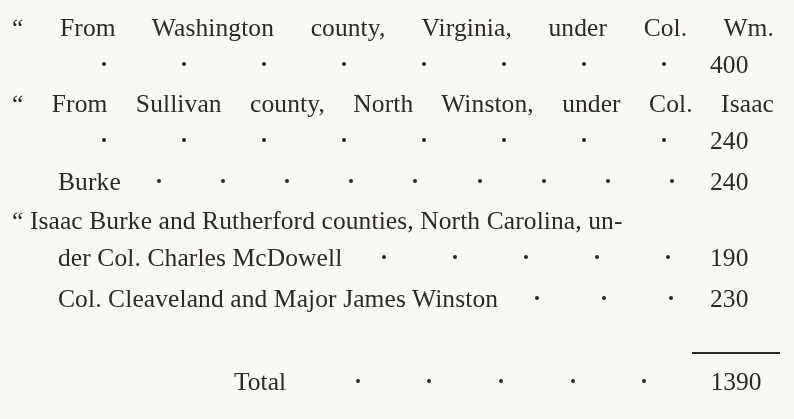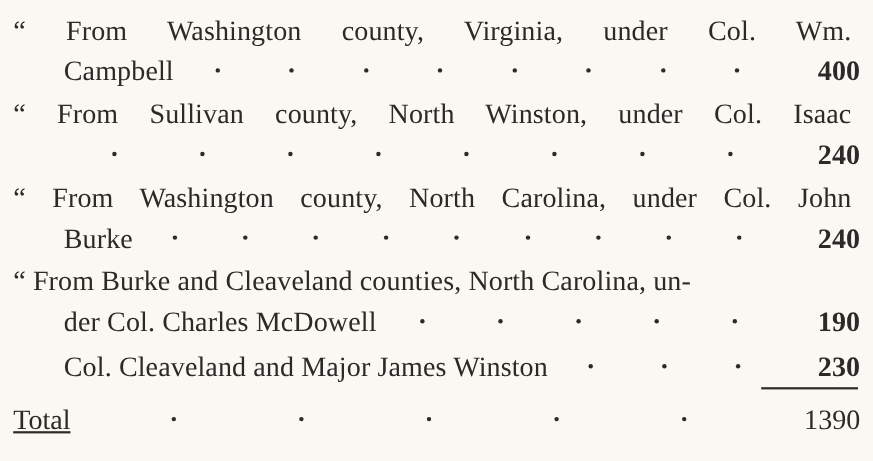--- a/index.html
+++ b/index.html
@@ -81,43 +81,42 @@
   .leaders .dots span {
     width: 4px;
     height: 4px;
     background: #2b2a28;
     border-radius: 50%;
     display: block;
   }
   .amount {
     flex: 0 0 auto;
     width: 72px;
-    text-align: right;
+    text-align: left;
     font-size: 25.5px;
     white-space: nowrap;
-    font-weight: bold;
   }
   .rule {
     position: absolute;
     right: 14px;
     width: 88px;
     height: 2px;
     background: #2b2a28;
   }
   .total-row {
     position: absolute;
     left: 12px;
     width: 770px;
     display: flex;
     align-items: baseline;
     font-size: 25.5px;
   }
   .total-label {
     flex: 0 0 auto;
-    text-decoration: underline;
+    margin-left: 222px;
   }
   .total-leaders {
     flex: 1 1 auto;
     position: relative;
     height: 28px;
     margin: 0 6px;
   }
   .total-leaders .dots {
     position: absolute;
     left: 30px;
@@ -129,37 +128,36 @@
   .total-leaders .dots span {
     width: 4px;
     height: 4px;
     background: #2b2a28;
     border-radius: 50%;
     display: block;
   }
   .total-amount {
     flex: 0 0 auto;
     width: 92px;
-    text-align: right;
+    text-align: center;
   }
 </style>
 </head>
 <body>
 
 <div class="page">
 
   <div class="entries">
 
     <div class="entry">
       <div class="line line-first">
         <span class="text">“ From  Washington  county,  Virginia,  under  Col. Wm.</span>
       </div>
       <div class="line">
         <span class="indent"></span>
-        <span class="text">Campbell</span>
         <span class="leaders">
           <span class="dots">
               <span></span>
               <span></span>
               <span></span>
               <span></span>
               <span></span>
               <span></span>
               <span></span>
               <span></span>
@@ -185,23 +183,20 @@
               <span></span>
               <span></span>
               <span></span>
             </span>
         </span>
         <span class="amount">240</span>
       </div>
     </div>
 
     <div class="entry">
-      <div class="line line-first">
-        <span class="text">“ From Washington county,  North  Carolina,  under Col. John</span>
-      </div>
       <div class="line">
         <span class="indent"></span>
         <span class="text">Burke</span>
         <span class="leaders">
           <span class="dots">
               <span></span>
               <span></span>
               <span></span>
               <span></span>
               <span></span>
@@ -210,21 +205,21 @@
               <span></span>
               <span></span>
             </span>
         </span>
         <span class="amount">240</span>
       </div>
     </div>
 
     <div class="entry">
       <div class="line line-first no-justify">
-        <span class="text">“ From Burke and Cleaveland counties, North Carolina, un-</span>
+        <span class="text">“ Isaac Burke and Rutherford counties, North Carolina, un-</span>
       </div>
       <div class="line">
         <span class="indent"></span>
         <span class="text">der Col. Charles McDowell</span>
         <span class="leaders">
           <span class="dots">
               <span></span>
               <span></span>
               <span></span>
               <span></span>

